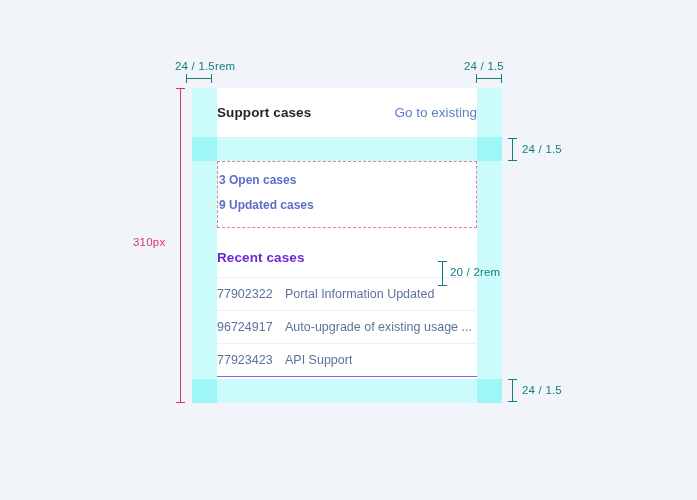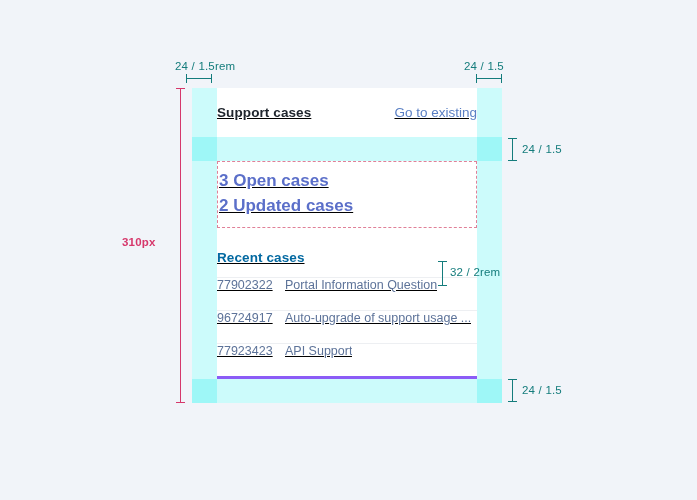--- a/index.html
+++ b/index.html
@@ -66,21 +66,20 @@
   }
 
   
   .content {
     position: absolute;
     left: 25px;
     top: 0;
     right: 25px;
     bottom: 0;
     z-index: 4;
-    text-decoration: underline;
   }
 
   .card-header {
     height: 49px;
     display: flex;
     align-items: center;
     justify-content: space-between;
     background: #ffffff;
   }
   .card-title {
@@ -102,51 +101,52 @@
 
   
   .counts-box {
     position: relative;
     border: 1px dashed #e08098;
     box-sizing: border-box;
     padding: 6px 0 9px 0;
     background: #ffffff;
   }
   .count-line {
-    font-size: 17px;
+    font-size: 12px;
     font-weight: bold;
     color: #5b6fc9;
     line-height: 25px;
     padding-left: 1px;
   }
 
   .section-title {
     font-size: 13.5px;
     font-weight: bold;
-    color: #0369a1;
+    color: #6d28d9;
     padding-top: 22px;
     padding-bottom: 12px;
     background: #ffffff;
     letter-spacing: 0.1px;
   }
 
   
   .case-list {
     background: #ffffff;
   }
   .case-row {
     height: 32px;
     display: flex;
+    align-items: center;
     border-top: 1px solid #edeff2;
     font-size: 12.5px;
     color: #5d7399;
     cursor: pointer;
   }
   .case-row:last-child {
-    border-bottom: 3px solid #8b5cf6;
+    border-bottom: 1px solid #8b5cf6;
   }
   .case-id {
     width: 68px;
     flex: none;
     color: #5d7399;
   }
   .case-subject {
     color: #5d7399;
     white-space: nowrap;
     overflow: hidden;
@@ -275,42 +275,42 @@
     <div class="cap l"></div>
     <div class="bar"></div>
     <div class="cap r"></div>
   </div>
 
   <div class="v-rule-pink" style="left:176px; top:88px; height:315px;">
     <div class="cap t"></div>
     <div class="bar"></div>
     <div class="cap b"></div>
   </div>
-  <div class="ann-text pink" style="left:122px; top:236px;font-weight:bold;">310px</div>
+  <div class="ann-text pink" style="left:133px; top:236px;">310px</div>
 
   <div class="v-rule" style="left:508px; top:138px; height:23px;">
     <div class="cap t"></div>
     <div class="bar"></div>
     <div class="cap b"></div>
   </div>
   <div class="ann-text" style="left:522px; top:143px;">24 / 1.5</div>
 
   <div class="v-rule" style="left:508px; top:379px; height:23px;">
     <div class="cap t"></div>
     <div class="bar"></div>
     <div class="cap b"></div>
   </div>
   <div class="ann-text" style="left:522px; top:384px;">24 / 1.5</div>
 
   <div class="row-marker" style="left:438px; top:261px; height:25px;">
     <div class="cap t"></div>
     <div class="bar"></div>
     <div class="cap b"></div>
   </div>
-  <div class="ann-text" style="left:450px; top:266px; z-index:9;">32 / 2rem</div>
+  <div class="ann-text" style="left:450px; top:266px; z-index:9;">20 / 2rem</div>
 
   <div class="card">
 
     <div class="pad-col left"></div>
     <div class="pad-col right"></div>
     <div class="pad-band top"></div>
     <div class="pad-band bottom"></div>
     <div class="pad-xsect" style="left:0;  top:49px;"></div>
     <div class="pad-xsect" style="right:0; top:49px;"></div>
     <div class="pad-xsect" style="left:0;  bottom:0;"></div>
@@ -320,33 +320,33 @@
 
       <div class="card-header">
         <span class="card-title">Support cases</span>
         <span class="card-link">Go to existing</span>
       </div>
 
       <div class="header-spacer"></div>
 
       <div class="counts-box">
         <div class="count-line">3 Open cases</div>
-        <div class="count-line">2 Updated cases</div>
+        <div class="count-line">9 Updated cases</div>
       </div>
 
       <div class="section-title">Recent cases</div>
 
       <div class="case-list">
         <div class="case-row">
           <span class="case-id">77902322</span>
-          <span class="case-subject">Portal Information Question</span>
+          <span class="case-subject">Portal Information Updated</span>
         </div>
         <div class="case-row">
           <span class="case-id">96724917</span>
-          <span class="case-subject">Auto-upgrade of support usage ...</span>
+          <span class="case-subject">Auto-upgrade of existing usage ...</span>
         </div>
         <div class="case-row">
           <span class="case-id">77923423</span>
           <span class="case-subject">API Support</span>
         </div>
       </div>
 
     </div>
   </div>
 

